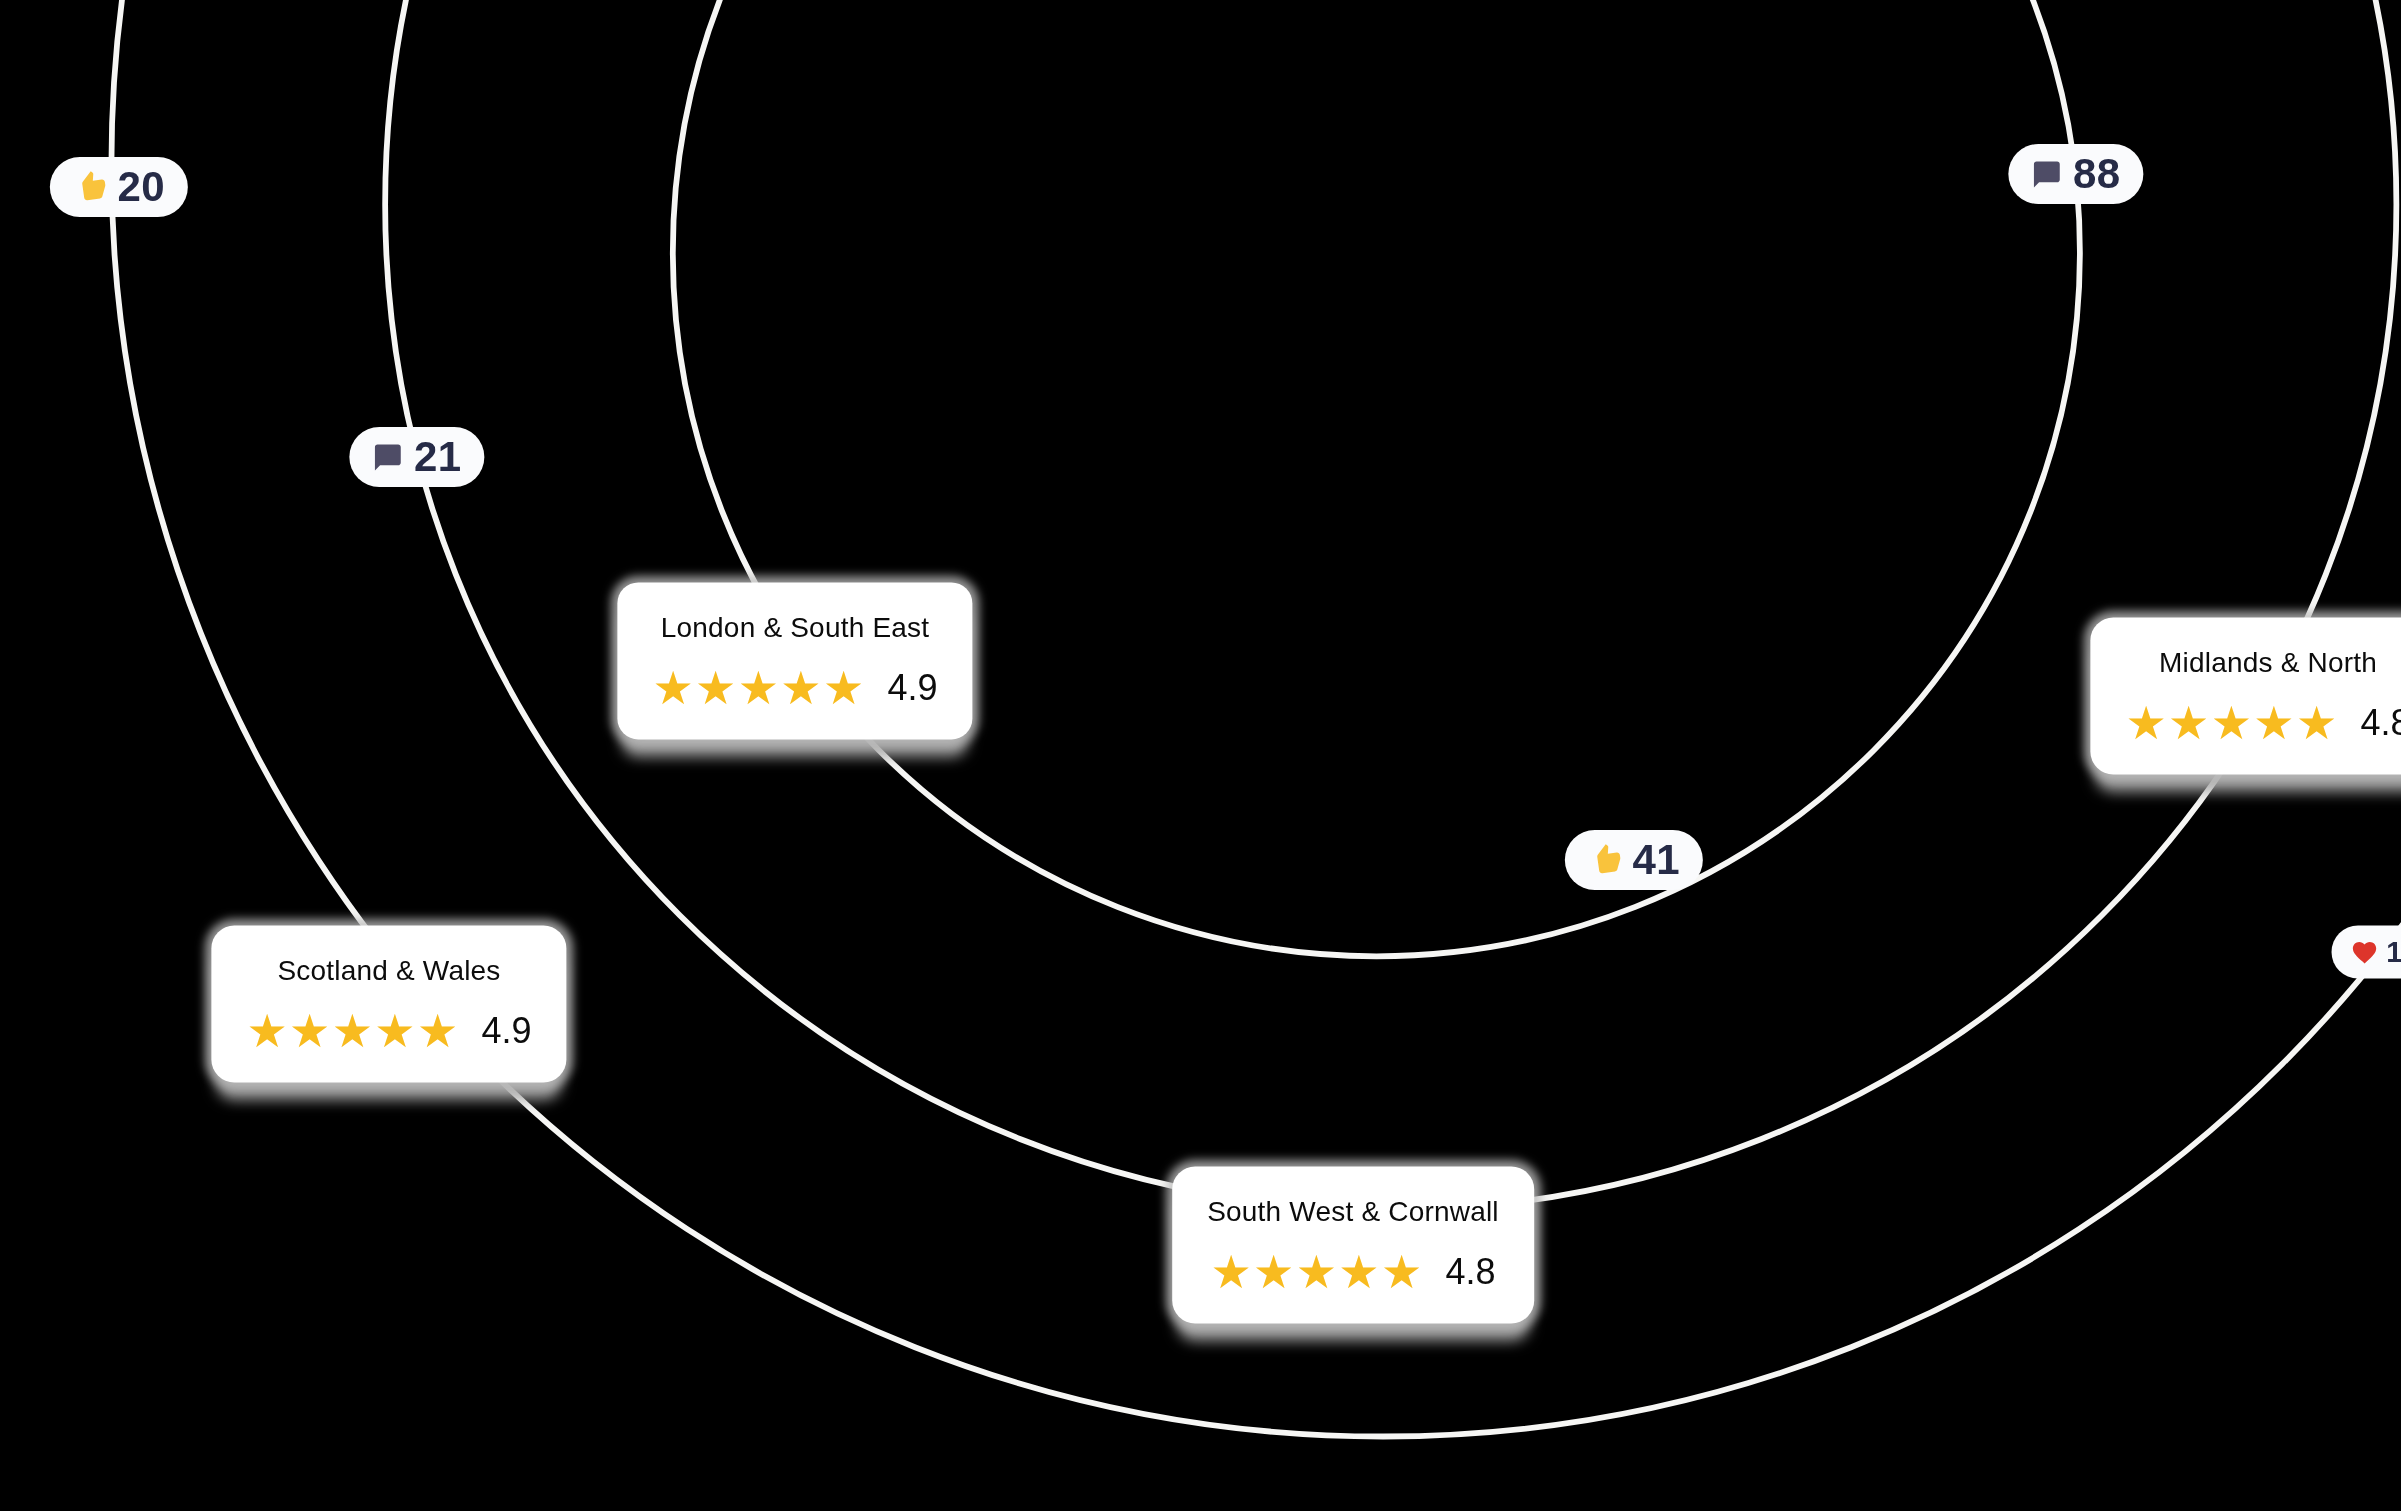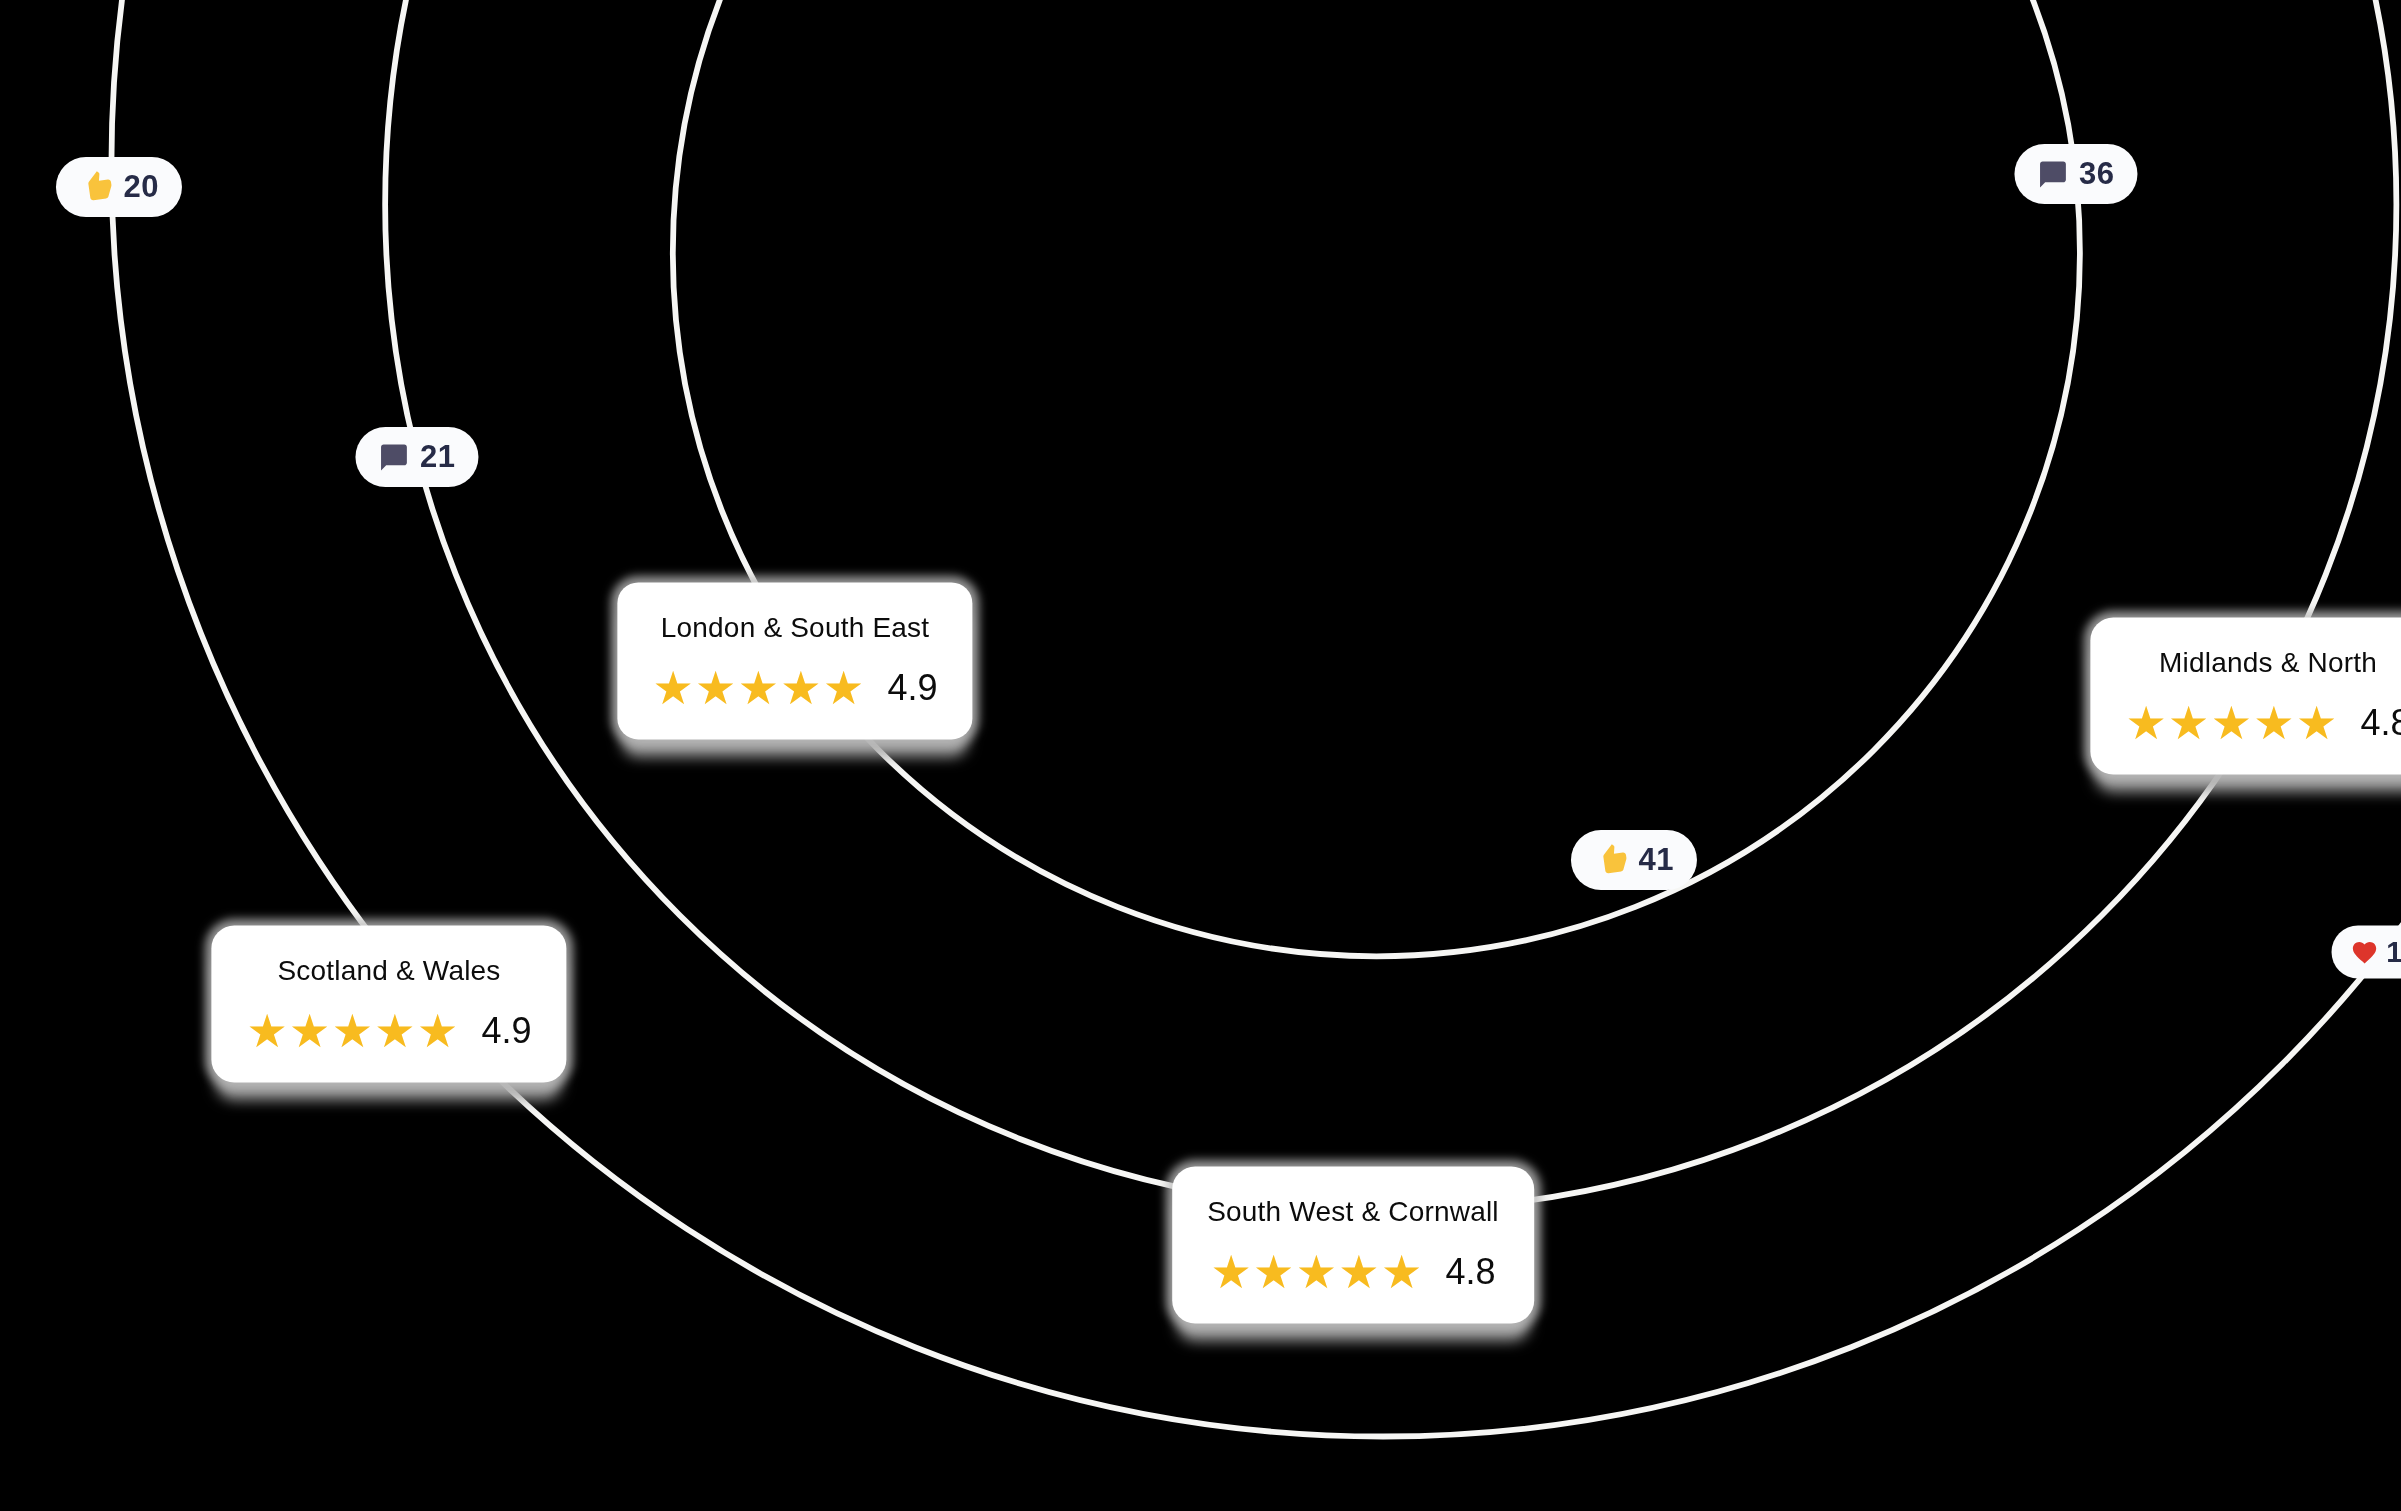--- a/index.html
+++ b/index.html
@@ -35,21 +35,21 @@
     display: inline-flex;
     align-items: center;
     gap: 10.6px;
     height: 60px;
     padding: 0 23px;
     border-radius: 480px;
     background: var(--badge-bg, #FAFBFD);
     white-space: nowrap;
   }
   .badge .count {
-    font-size: 31px;
+    font-size: 42px;
     font-weight: 700;
     color: var(--badge-text, #262B47);
     letter-spacing: 0.5px;
   }
   .badge svg {
     display: block;
   }
   .badge.small {
     height: 53px;
     padding: 0 19px;
@@ -125,21 +125,21 @@
     </span>
     <span class="count">21</span>
   </div>
 
   <div class="badge" style="left: 2076px; top: 174px;">
     <span>
       <svg width="31" height="31" viewBox="0 0 24 24">
         <path fill="#4E4C66" d="M20 2H4c-1.1 0-2 .9-2 2v18l4-4h14c1.1 0 2-.9 2-2V4c0-1.1-.9-2-2-2z"></path>
       </svg>
     </span>
-    <span class="count">36</span>
+    <span class="count">88</span>
   </div>
 
   <div class="badge" style="left: 1634px; top: 860px;">
     <span>
       <svg width="34" height="34" viewBox="0 0 24 24" style="transform:rotate(-8deg)">
         <path fill="#F9C33C" d="M23 10c0-1.1-.9-2-2-2h-6.31l.95-4.57.03-.32c0-.41-.17-.79-.44-1.06L14.17 1 7.59 7.59C7.22 7.95 7 8.45 7 9v10c0 1.1.9 2 2 2h9c.83 0 1.54-.5 1.84-1.22l3.02-7.05c.09-.23.14-.47.14-.73v-2z"></path>
       </svg>
     </span>
     <span class="count">41</span>
   </div>

